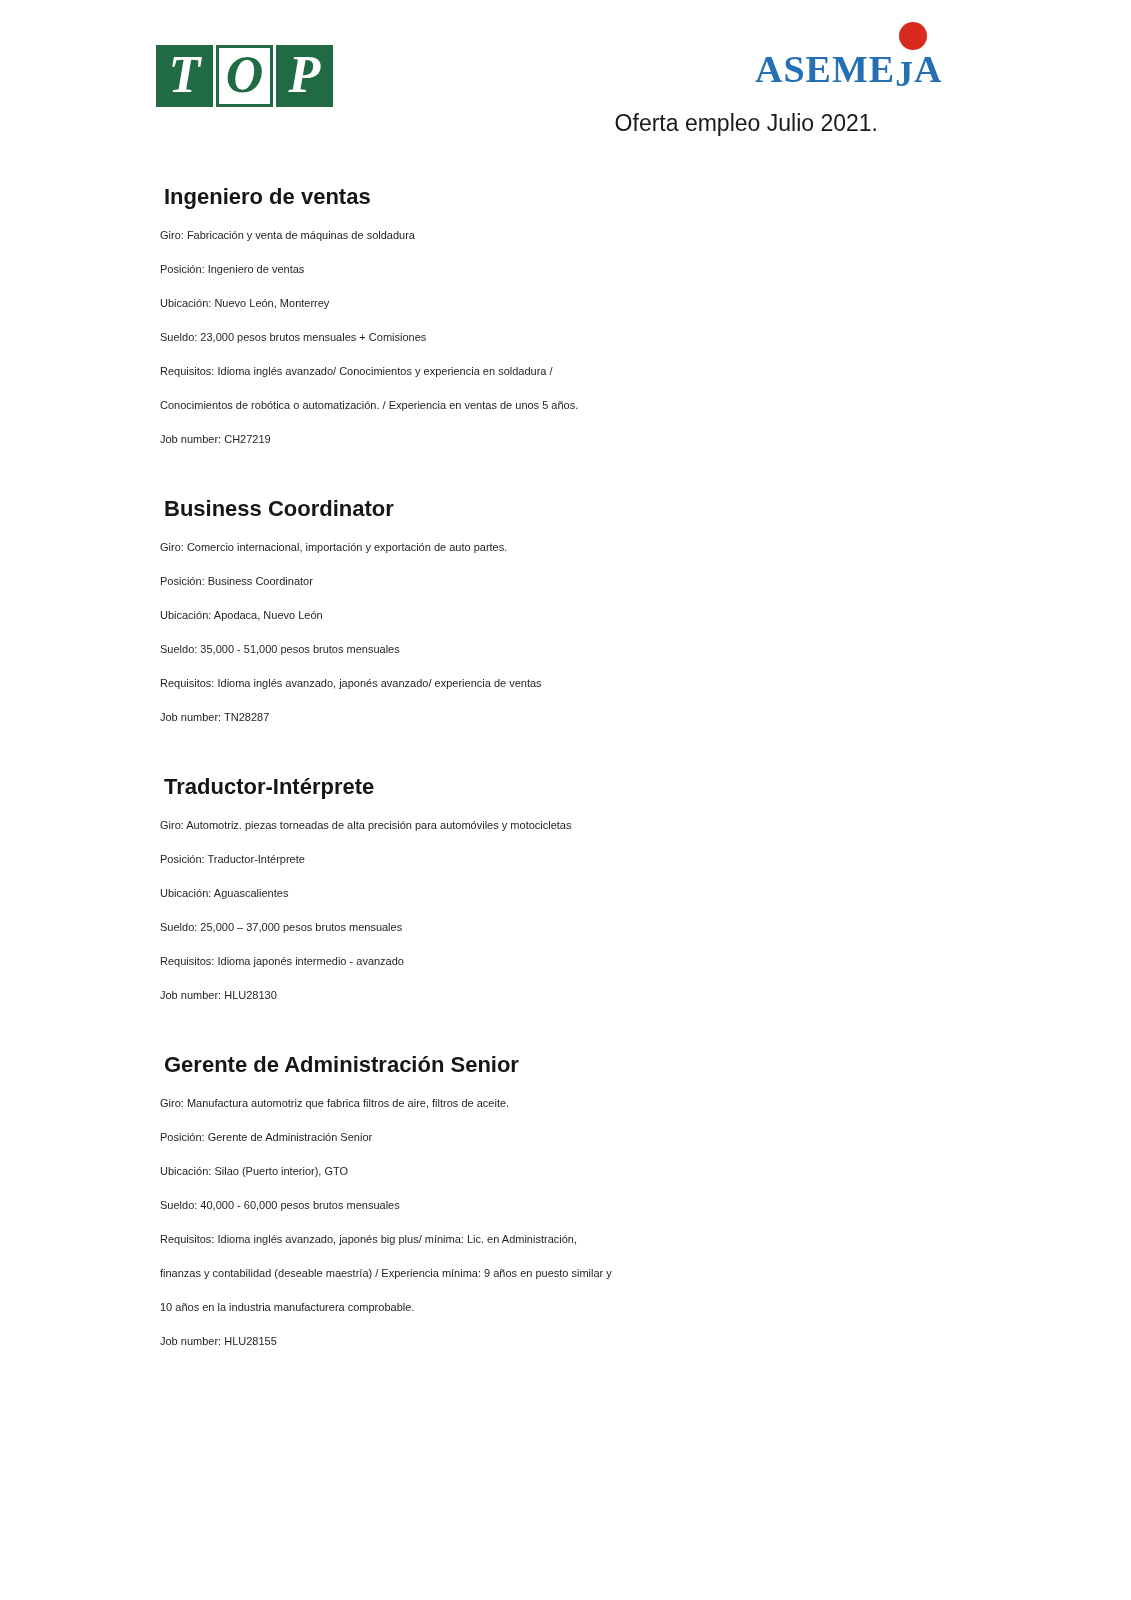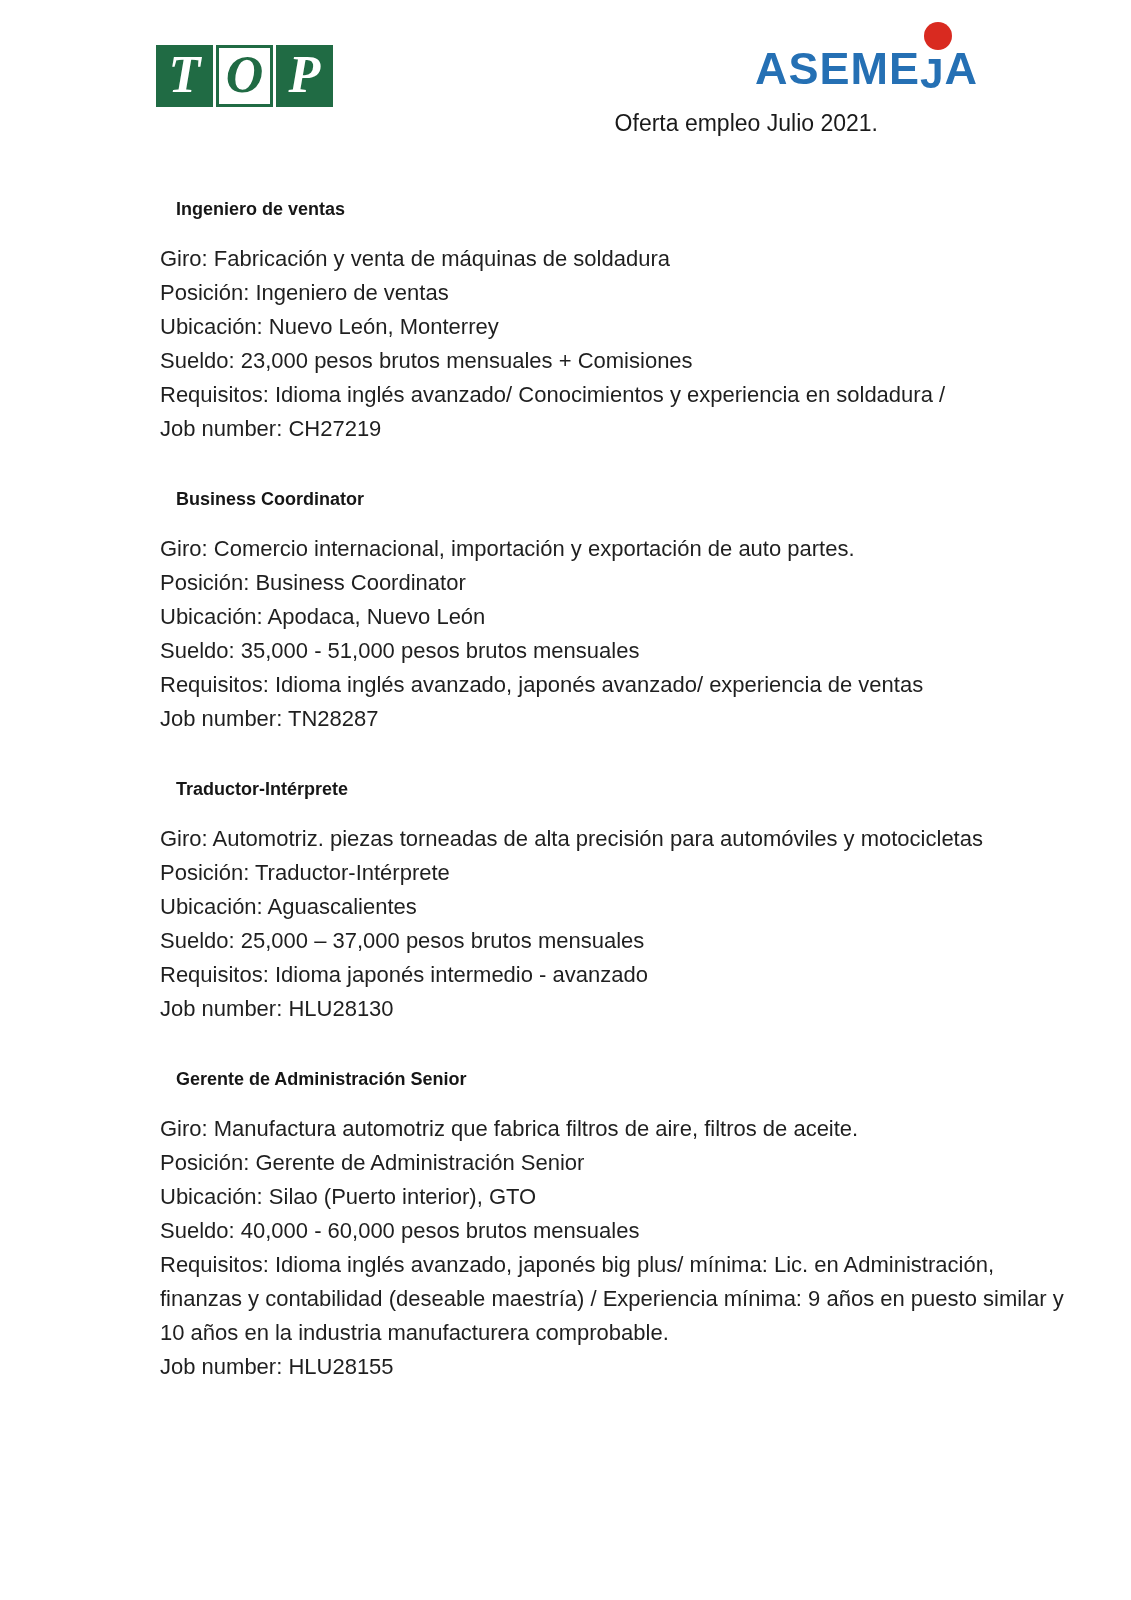--- a/index.html
+++ b/index.html
@@ -30,22 +30,22 @@
     box-sizing:border-box;
     padding-bottom:4px;
   }
   .sq-green{ background:var(--top_green,#206b44); color:#ffffff; }
   .sq-white{ background:#ffffff; color:var(--top_green,#206b44); border:3px solid var(--top_green,#206b44); }
 
   
   .asemeja-logo{
     position:absolute;
     left:755px; top:44px;
-    font-family:Liberation Sans, sans-serif;
-    font-size:45px;
+    font-family:Liberation Serif, serif;
+    font-size:38px;
     font-weight:600;
     letter-spacing:1px;
     color:var(--asemeja_blue,#2570b4);
     line-height:50px;
     white-space:nowrap;
   }
   .aj{ position:relative; display:inline-block; }
   .aj .jletter{ position:relative; top:4px; font-size:0.94em; }
   .aj .dot{
     position:absolute;
@@ -68,30 +68,30 @@
   }
 
   
   .content{
     position:absolute;
     left:160px; top:176px;
     width:950px;
   }
   .job + .job{ margin-top:36px; }
   .job h2{
-    margin:16px;
-    font-size:18px;
+    margin:4px;
+    font-size:22px;
     font-weight:bold;
     line-height:34px;
     color:#161616;
     white-space:nowrap;
   }
   .job p{
     margin:0;
-    font-size:22px;
+    font-size:11px;
     line-height:34px;
     white-space:nowrap;
   }
 </style>
 </head>
 <body>
 
 <div class="page">
 
   <div class="top-logo">
@@ -106,20 +106,21 @@
 
   <main class="content">
 
     <section class="job">
       <h2>Ingeniero de ventas</h2>
       <p>Giro: Fabricación y venta de máquinas de soldadura</p>
       <p>Posición: Ingeniero de ventas</p>
       <p>Ubicación: Nuevo León, Monterrey</p>
       <p>Sueldo: 23,000 pesos brutos mensuales + Comisiones</p>
       <p>Requisitos: Idioma inglés avanzado/ Conocimientos y experiencia en soldadura /</p>
+      <p>Conocimientos de robótica o automatización. / Experiencia en ventas de unos 5 años.</p>
       <p>Job number: CH27219</p>
     </section>
 
     <section class="job">
       <h2>Business Coordinator</h2>
       <p>Giro: Comercio internacional, importación y exportación de auto partes.</p>
       <p>Posición: Business Coordinator</p>
       <p>Ubicación: Apodaca, Nuevo León</p>
       <p>Sueldo: 35,000 - 51,000 pesos brutos mensuales</p>
       <p>Requisitos: Idioma inglés avanzado, japonés avanzado/ experiencia de ventas</p>

